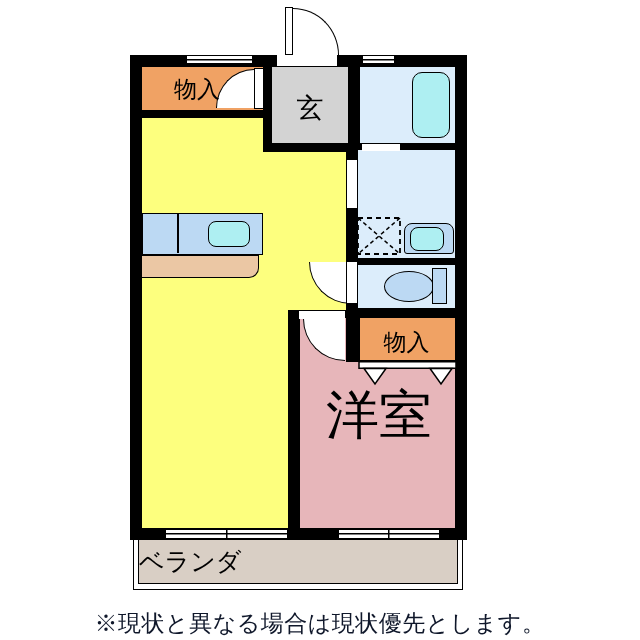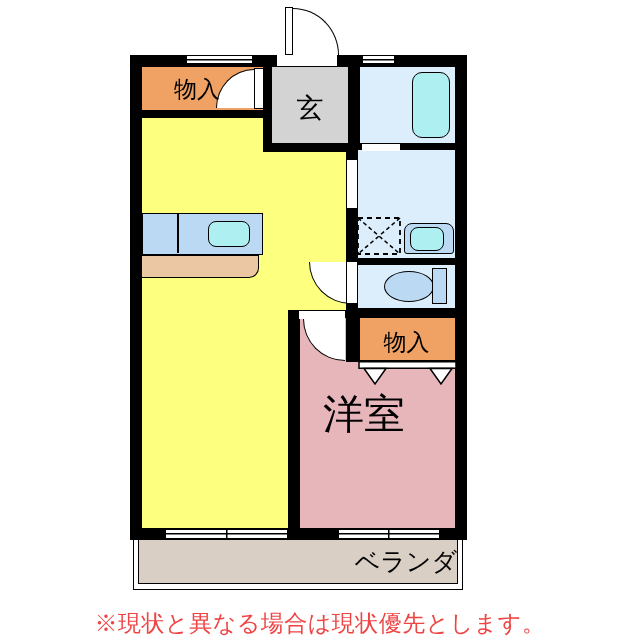--- a/index.html
+++ b/index.html
@@ -56,31 +56,31 @@
   .wc-arc    { left: 309px; top: 262px; width: 42px; height: 42px; background: #fff; border-bottom: 1.5px solid #000; border-left: 1.5px solid #000; border-bottom-left-radius: 100% 100%; }
 
   .yo-gap    { left: 299px; top: 311px; width: 46px; height: 8px; background: #fff; }
   .yo-arc    { left: 303px; top: 319px; width: 42px; height: 42px; background: #fff; border-bottom: 1.5px solid #000; border-left: 1.5px solid #000; border-bottom-left-radius: 100% 100%; }
 
   .fold-door-svg { left: 358px; top: 361px; width: 99px; height: 26px; }
   .wm-svg { left: 356px; top: 216px; width: 46px; height: 40px; }
 
   
   .veranda-outer { left: 133px; top: 539px; width: 330px; height: 51px; background: #fff; border: 1.5px solid #000; }
-  .veranda-inner { left: 138px; top: 539px; width: 320px; height: 45px; background: #D9CFC5; border: 1.5px solid #000; display: flex; align-items: center; justify-content: flex-end; }
+  .veranda-inner { left: 138px; top: 539px; width: 320px; height: 45px; background: #D9CFC5; border: 1.5px solid #000; display: flex; align-items: center; justify-content: flex-start; }
 
   
   .lbl { position: absolute; color: #000; text-align: center; }
   .lbl-storage-top { left: 142px; top: 74px; width: 110px; font-size: 23px; }
   .lbl-entrance    { left: 272px; top: 90px; width: 76px;  font-size: 27px; }
   .lbl-storage-bed { left: 358px; top: 327px; width: 97px; font-size: 23px; }
   .lbl-ldk     { left: 138px; top: 344px; width: 130px; font-size: 39px; line-height: 51px; }
-  .lbl-western { left: 288px; top: 388px; width: 152px; font-size: 41px; line-height: 53px; }
+  .lbl-western { left: 303px; top: 388px; width: 152px; font-size: 53px; line-height: 53px; }
   .lbl-veranda { font-size: 25px; }
-  .footer-note { position: absolute; left: 0; top: 608px; width: 640px; text-align: center; font-size: 23px; letter-spacing: 0.5px; color: #ef4444; }
+  .footer-note { position: absolute; left: 0; top: 608px; width: 640px; text-align: center; font-size: 23px; letter-spacing: 0.5px; color: #0f172a; }
 </style>
 </head>
 <body>
 
 <div class="page">
 
   <div class="abs building-base"></div>
 
   <div class="room room-storage-top"></div>
   <div class="room room-entrance"></div>

